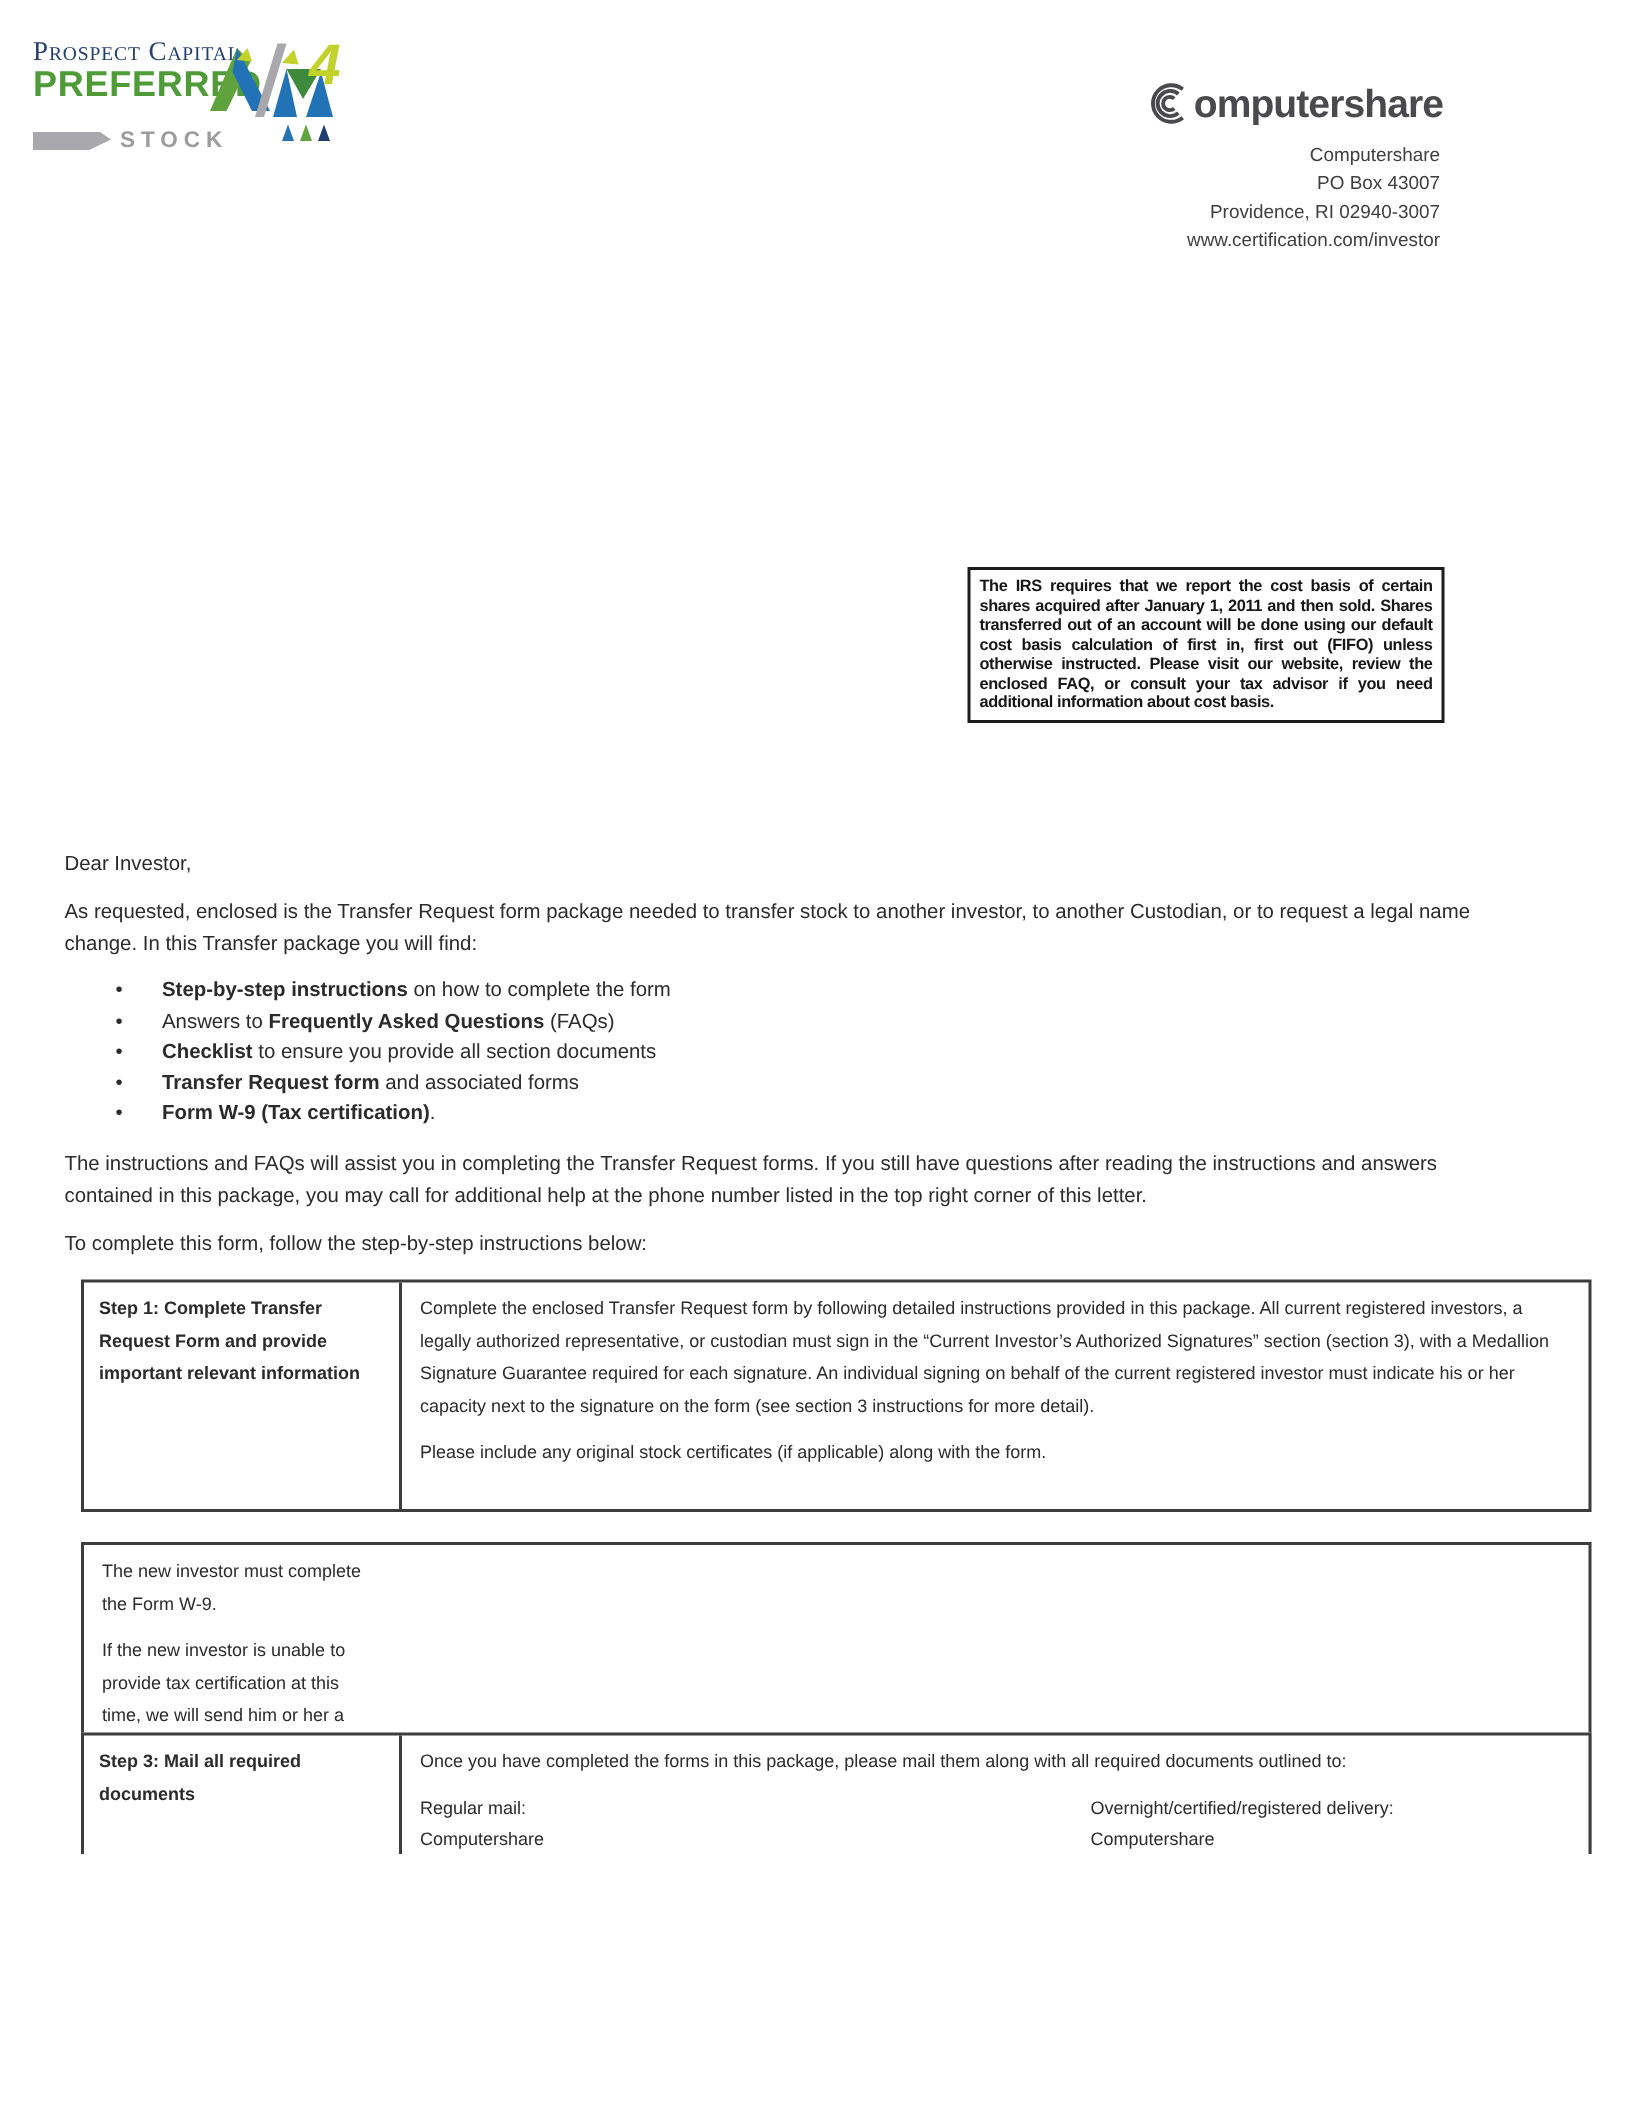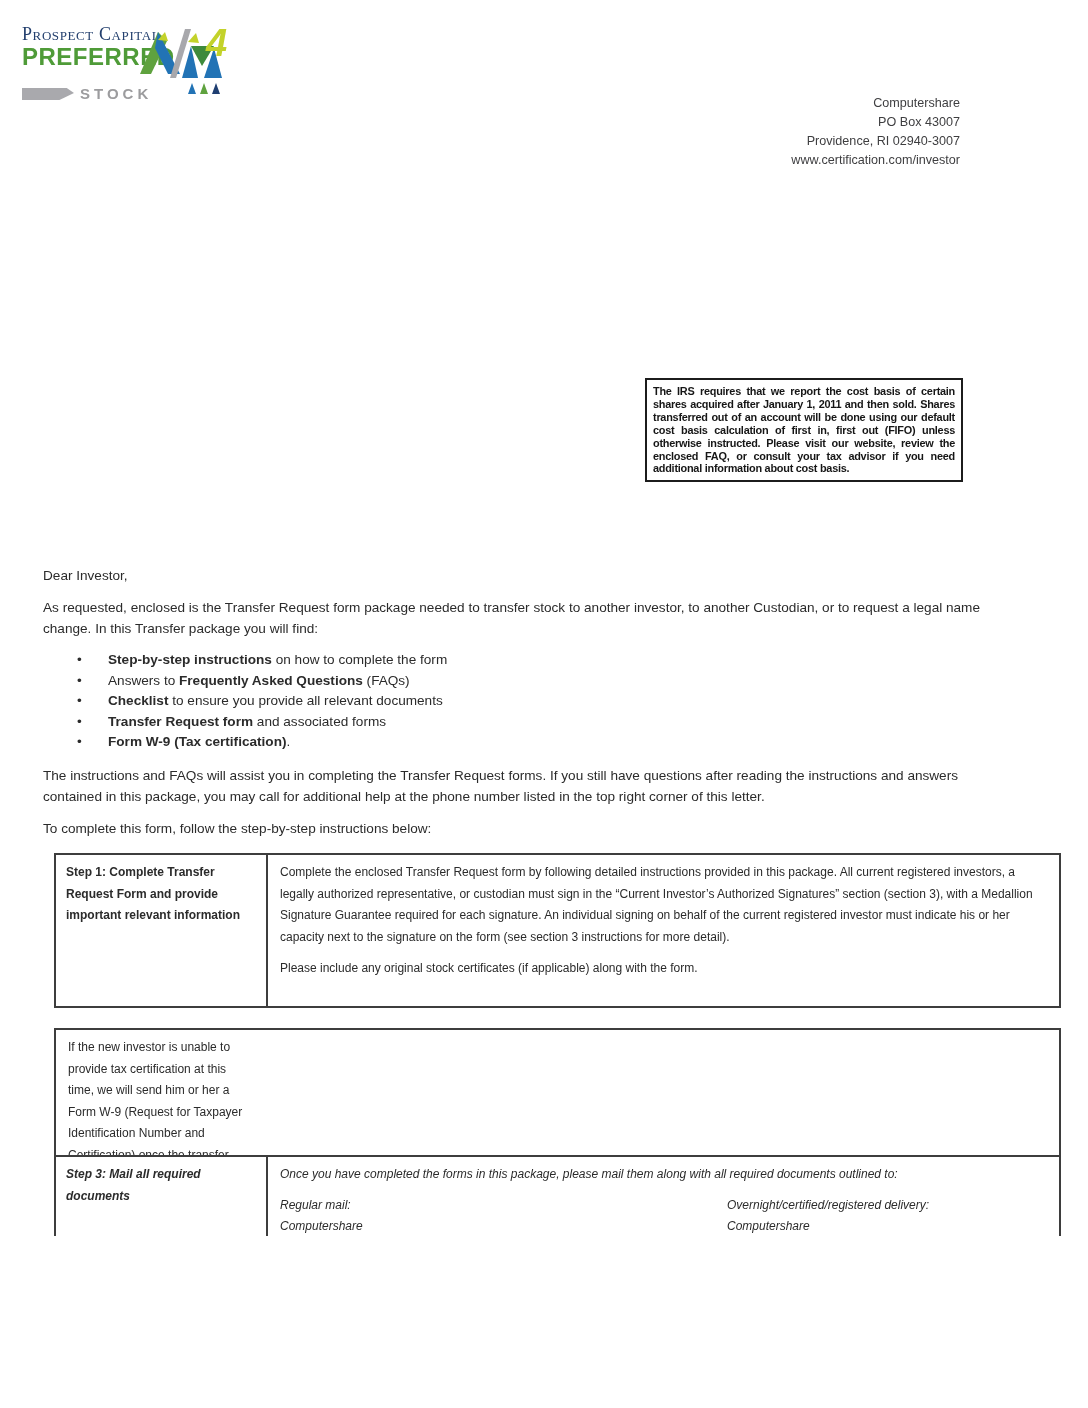--- a/index.html
+++ b/index.html
@@ -113,21 +113,21 @@
   .step-label {
     border-right: 2px solid #3d3d3d;
     padding: 7px 10px;
     font-weight: bold;
   }
   .step-body { padding: 7px 14px 7px 12px; border-radius: 32px; }
   .step-body p { margin: 0 0 10px 0; }
   .step-body p:last-child { margin-bottom: 0; }
   #table1 { top: 853px; min-height: 155px; }
   #table2 { top: 1028px; min-height: 106px; }
-  #table3 { top: 1155px; min-height: 120px; font-style: italic; }
+  #table3 { top: 1155px; min-height: 120px; }
   .mail-cols { display: flex; margin-top: 9px; }
   .mail-col { width: 447px; }
   .mail-col div { line-height: 21.6px; }
 
   
   .footer-code {
     position: absolute;
     left: 160px;
     top: 1377px;
     font-size: 11.6px;
@@ -155,20 +155,28 @@
     <polygon points="50,18 58,9 61,19" fill="#c3d22a"></polygon>
     <polygon points="44,54 53,22 60,54" fill="#2273b5"></polygon>
     <polygon points="53,22 76,22 64,42" fill="#3e8a3c"></polygon>
     <polygon points="66,54 76,24 84,54" fill="#2273b5"></polygon>
     <polygon points="50,70 54,59 58,70" fill="#2273b5"></polygon>
     <polygon points="62,70 66,59 70,70" fill="#5fa23e"></polygon>
     <polygon points="74,70 78,59 82,70" fill="#1f3e71"></polygon>
     <text x="68" y="32" font-size="38" font-weight="bold" font-style="italic" fill="#c3d22a" font-family="Liberation Sans, sans-serif">4</text>
   </svg>
 
+  <div class="cs-logo">
+    <svg width="33" height="33" viewBox="0 0 33 33">
+      <path d="M 25.5,7.5 A 12.2,12.2 0 1 0 25.5,26.5" fill="none" stroke="#4a4a4e" stroke-width="2.6"></path>
+      <path d="M 22.6,10.6 A 8.4,8.4 0 1 0 22.6,23.4" fill="none" stroke="#4a4a4e" stroke-width="2.6"></path>
+      <path d="M 19.8,13.8 A 4.4,4.4 0 1 0 19.8,20.2" fill="none" stroke="#4a4a4e" stroke-width="2.6"></path>
+    </svg>
+    <span class="cs-word">omputershare</span>
+  </div>
 
   <div class="cs-address">
     <div>Computershare</div>
     <div>PO Box 43007</div>
     <div>Providence, RI 02940-3007</div>
     <div>www.certification.com/investor</div>
   </div>
 
   <div class="irs-box">The IRS requires that we report the cost basis of certain shares acquired after January 1, 2011 and then sold. Shares transferred out of an account will be done using our default cost basis calculation of first in, first out (FIFO) unless otherwise instructed. Please visit our website, review the enclosed FAQ, or consult your tax advisor if you need additional information about cost basis.</div>
 
@@ -177,21 +185,21 @@
     <p class="para">As requested, enclosed is the Transfer Request form package needed to transfer stock to another investor, to another Custodian, or to request a legal name change. In this Transfer package you will find:</p>
 
     <ul class="bullets">
       <li>
         <span class="dot">•</span><span class="b">Step-by-step instructions</span><span> on how to complete the form</span>
       </li>
       <li>
         <span class="dot">•</span><span>Answers to </span><span class="b">Frequently Asked Questions</span><span> (FAQs)</span>
       </li>
       <li>
-        <span class="dot">•</span><span class="b">Checklist</span><span> to ensure you provide all relevant documents</span>
+        <span class="dot">•</span><span class="b">Checklist</span><span> to ensure you provide all section documents</span>
       </li>
       <li>
         <span class="dot">•</span><span class="b">Transfer Request form</span><span> and associated forms</span>
       </li>
       <li>
         <span class="dot">•</span><span class="b">Form W-9 (Tax certification)</span><span>.</span>
       </li>
     </ul>
 
     <p class="para">The instructions and FAQs will assist you in completing the Transfer Request forms. If you still have questions after reading the instructions and answers contained in this package, you may call for additional help at the phone number listed in the top right corner of this letter.</p>
@@ -201,20 +209,21 @@
   <div class="step-table" id="table1">
     <div class="step-label">Step 1: Complete Transfer Request Form and provide important relevant information</div>
     <div class="step-body">
       <p>Complete the enclosed Transfer Request form by following detailed instructions provided in this package. All current registered investors, a legally authorized representative, or custodian must sign in the “Current Investor’s Authorized Signatures” section (section 3), with a Medallion Signature Guarantee required for each signature. An individual signing on behalf of the current registered investor must indicate his or her capacity next to the signature on the form (see section 3 instructions for more detail).</p>
       <p>Please include any original stock certificates (if applicable) along with the form.</p>
     </div>
   </div>
 
   <div class="step-table" id="table2">
     <div class="step-body">
+      <p>The new investor must complete the Form W-9.</p>
       <p>If the new investor is unable to provide tax certification at this time, we will send him or her a Form W-9 (Request for Taxpayer Identification Number and Certification) once the transfer request is processed. Computershare is required to withhold taxes on any dividends, distributions or other cash payments until tax certification is completed.</p>
     </div>
   </div>
 
   <div class="step-table" id="table3">
     <div class="step-label">Step 3: Mail all required documents</div>
     <div class="step-body">
       <p style="margin-bottom:0">Once you have completed the forms in this package, please mail them along with all required documents outlined to:</p>
       <div class="mail-cols">
         <div class="mail-col">

